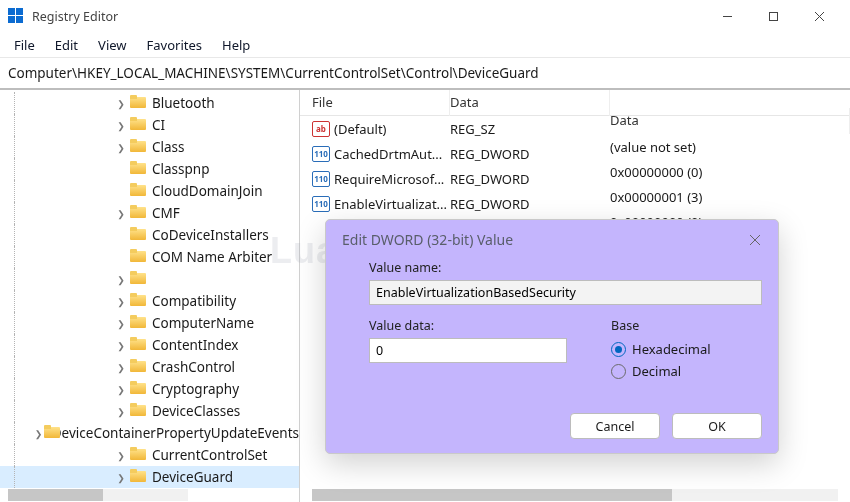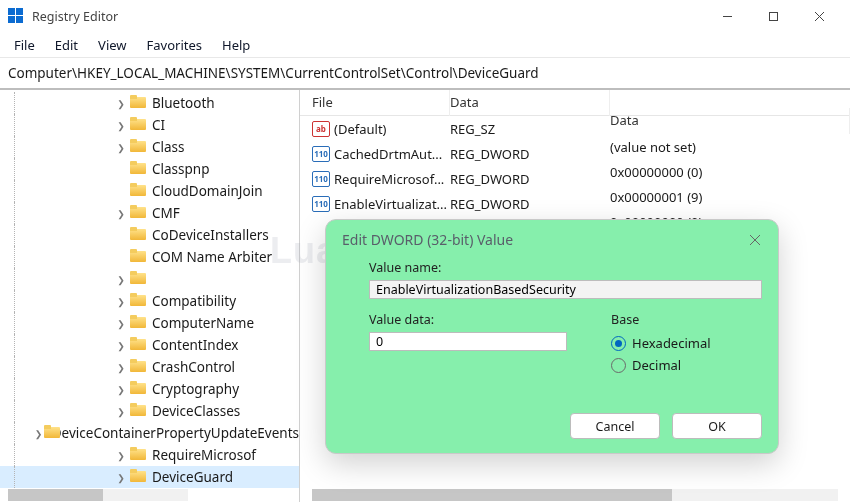--- a/index.html
+++ b/index.html
@@ -116,33 +116,33 @@
   .reg-icon.dw { background:#fff; border:1px solid #2a6db8; color:#2a6db8;}
   .list-hscroll {
     position:absolute; left:12px; bottom:2px; right:12px; height:12px; background:#f1f1f1;
   }
   .list-hscroll .thumb {
     position:absolute; left:0; top:0; width:360px; height:12px; background:#c6c6c6;
   }
   
   .dialog {
     position:absolute; left:325px; top:219px; width:454px; height:235px;
-    background:#86efac; border:1px solid #c9c9c9; border-radius:11px;
+    background:#c4b5fd; border:1px solid #c9c9c9; border-radius:5px;
     box-shadow:0 10px 30px rgba(0,0,0,.18);
     padding:0;
   }
   .dialog-title {
     display:flex; align-items:center; justify-content:space-between;
     padding: 10px 14px 4px 16px; font-size:14px; color:#595e6a;
   }
   .dialog-close { width:16px; height:16px; color:#666; }
   .dialog-body { padding: 4px 16px 0 16px; margin-left: 27px; }
   .label { font-size:12.5px; color:#222; margin:2px 0 4px; }
   .text-input {
-    width:100%; height:19px; border:1px solid #bcbcbc; background:#fff;
+    width:100%; height:25px; border:1px solid #bcbcbc; background:#fff;
     padding:0 6px; font-size:12.5px; font-family:inherit;
   }
   .row2 { display:flex; gap:44px; margin-top:10px; }
   .row2 .left { flex:0 0 198px; }
   .row2 .right { flex:1; }
   .radio-group { margin-top:4px; }
   .radio-row { display:flex; align-items:center; height:22px; gap:6px; font-size:13px;}
   .radio {
     width:15px; height:15px; border-radius:50%;
     border:1.5px solid #6a6a6a; display:inline-flex; align-items:center; justify-content:center;
@@ -298,21 +298,21 @@
         <div class="tree-row">
           <span class="spacer" style="width: 100px; height: 22px; border-left: 1px dotted rgb(180, 180, 180); margin-left: 8px;"></span>
           <span class="arrow" style="color: rgb(119, 119, 119);">❯</span>
           <span class="folder-icon"></span>
           <span class="tree-label">DeviceContainerPropertyUpdateEvents</span>
         </div>
         <div class="tree-row">
           <span class="spacer" style="width: 100px; height: 22px; border-left: 1px dotted rgb(180, 180, 180); margin-left: 8px;"></span>
           <span class="arrow" style="color: rgb(119, 119, 119);">❯</span>
           <span class="folder-icon"></span>
-          <span class="tree-label">RequireMicrosof</span>
+          <span class="tree-label">CurrentControlSet</span>
         </div>
         <div class="tree-row selected">
           <span class="spacer" style="width: 100px; height: 22px; border-left: 1px dotted rgb(180, 180, 180); margin-left: 8px;"></span>
           <span class="arrow" style="color: rgb(119, 119, 119);">❯</span>
           <span class="folder-icon"></span>
           <span class="tree-label">DeviceGuard</span>
         </div>
       </div>
     <div class="tree-hscroll">
         <div class="thumb"></div>
@@ -341,21 +341,21 @@
           </div>
           <div class="col-type">REG_DWORD</div>
           <div class="col-data">0x00000000 (0)</div>
         </div>
         <div class="list-row">
           <div class="col-name" style="display: flex; align-items: center;">
             <span class="reg-icon dw">110</span>
             <span>RequireMicrosof...</span>
           </div>
           <div class="col-type">REG_DWORD</div>
-          <div class="col-data">0x00000001 (9)</div>
+          <div class="col-data">0x00000001 (3)</div>
         </div>
         <div class="list-row">
           <div class="col-name" style="display: flex; align-items: center;">
             <span class="reg-icon dw">110</span>
             <span>EnableVirtualizat...</span>
           </div>
           <div class="col-type">REG_DWORD</div>
           <div class="col-data">0x00000000 (0)</div>
         </div>
       </div>

